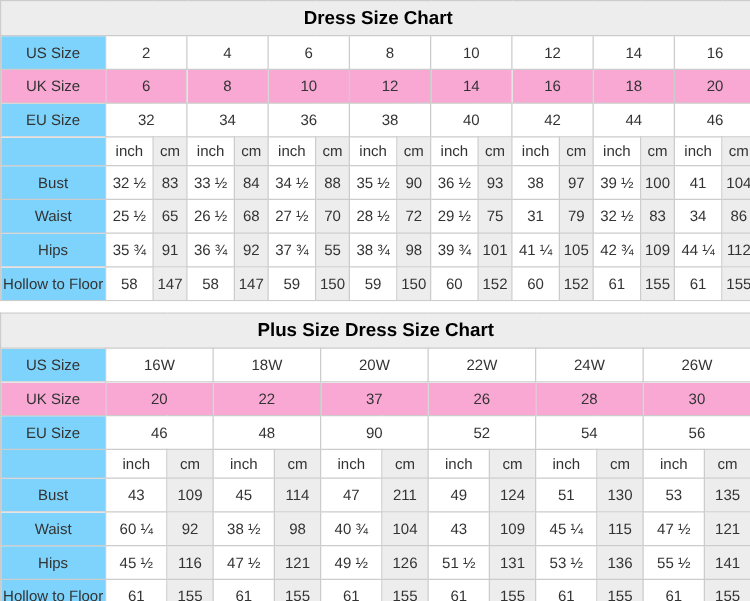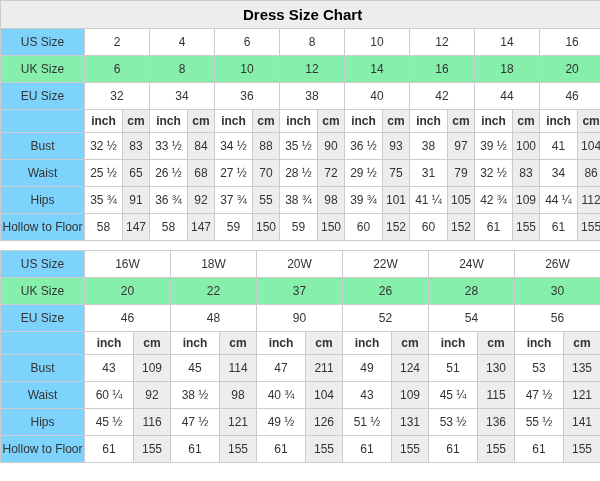--- a/index.html
+++ b/index.html
@@ -34,28 +34,27 @@
     height: 27px;
     font-size: 15px;
     font-weight: bold;
     color: #000000;
     background: #ededed;
   }
   table.size-chart td.label-cell {
     background: #7dd3fc;
   }
   table.size-chart tr.shaded-row td {
-    background: #86efac;
+    background: #f9a8d4;
   }
   table.size-chart td.shaded-cell {
     background: #ededed;
   }
   table.size-chart tr.unit-row td {
     height: 22px;
-    font-weight: bold;
   }
   
   .t0 col.c-label { width: 84px; }
   .t0 col.c-inch  { width: 38px; }
   .t0 col.c-cm    { width: 27px; }
   
   .t1 col.c-label { width: 84px; }
   .t1 col.c-inch  { width: 49px; }
   .t1 col.c-cm    { width: 37px; }
   .table-gap {
@@ -236,20 +235,23 @@
           <col class="c-cm">
           <col class="c-inch">
           <col class="c-cm">
           <col class="c-inch">
           <col class="c-cm">
           <col class="c-inch">
           <col class="c-cm">
         </colgroup>
         <tbody>
           <tr>
+            <th class="title-cell" colspan="13">Plus Size Dress Size Chart</th>
+          </tr>
+          <tr>
             <td class="label-cell">US Size</td>
             <td colspan="2">16W</td>
             <td colspan="2">18W</td>
             <td colspan="2">20W</td>
             <td colspan="2">22W</td>
             <td colspan="2">24W</td>
             <td colspan="2">26W</td>
           </tr>
           <tr class="shaded-row">
             <td class="label-cell">UK Size</td>

